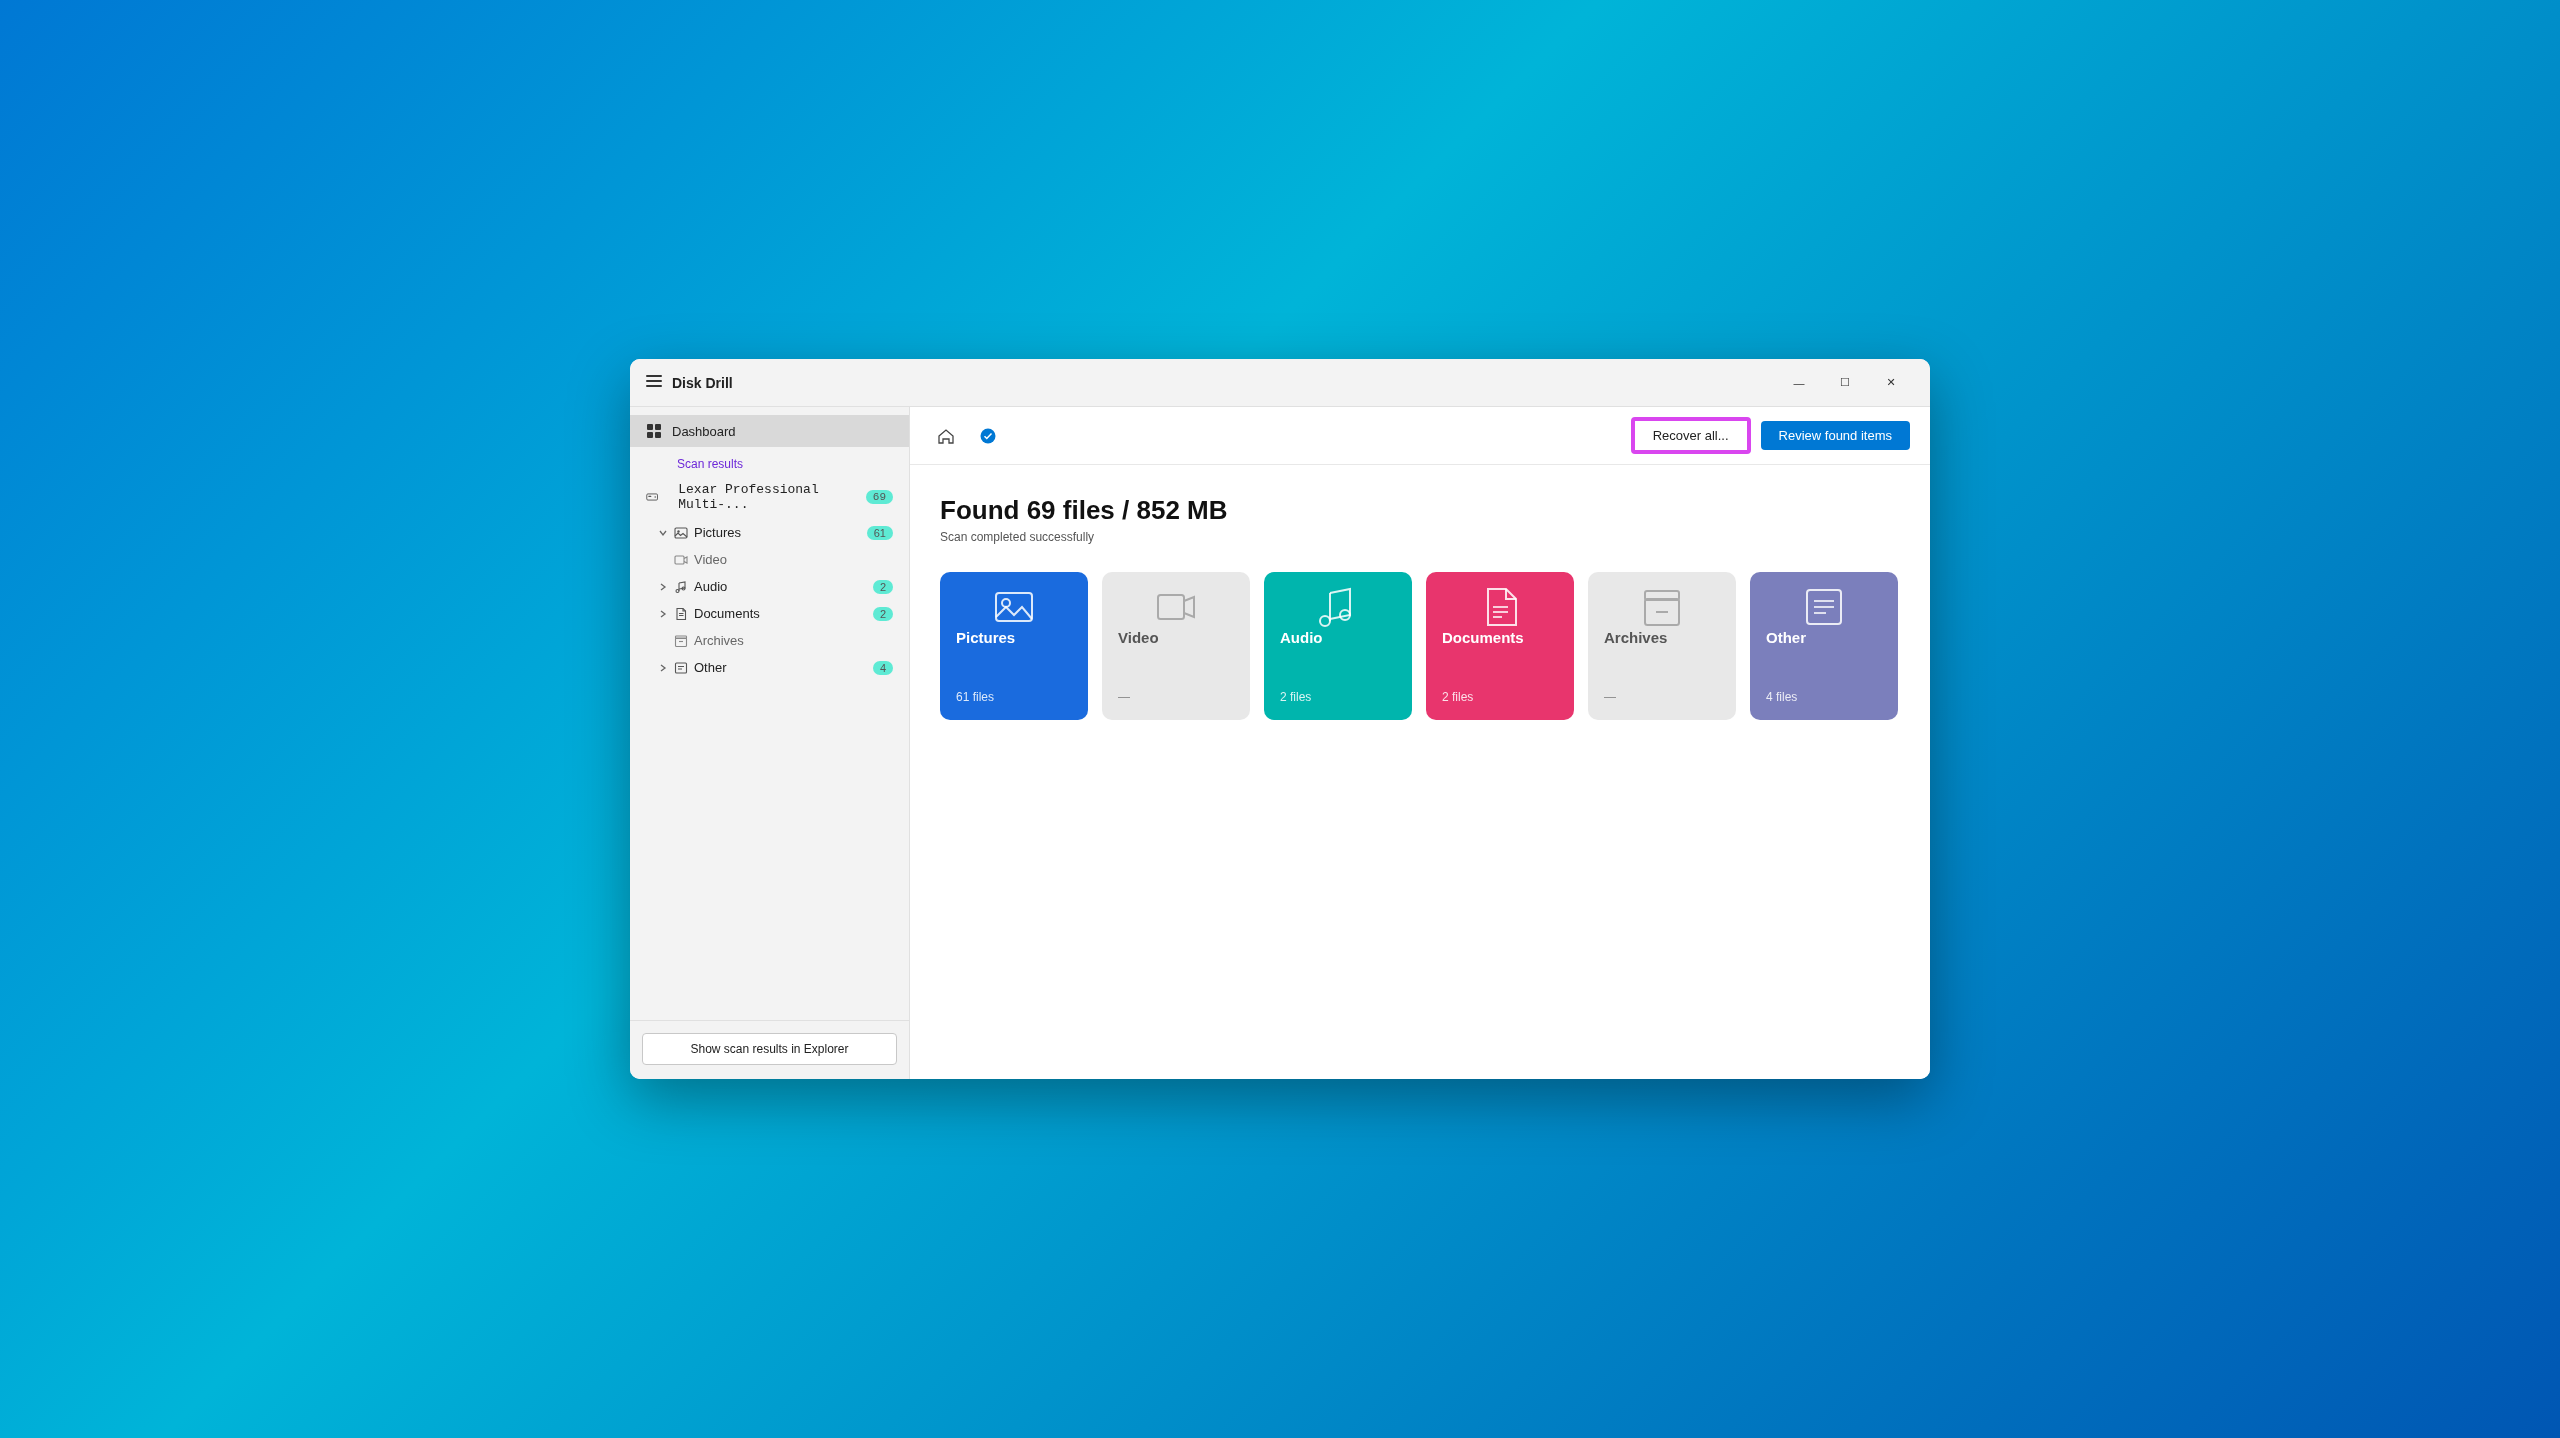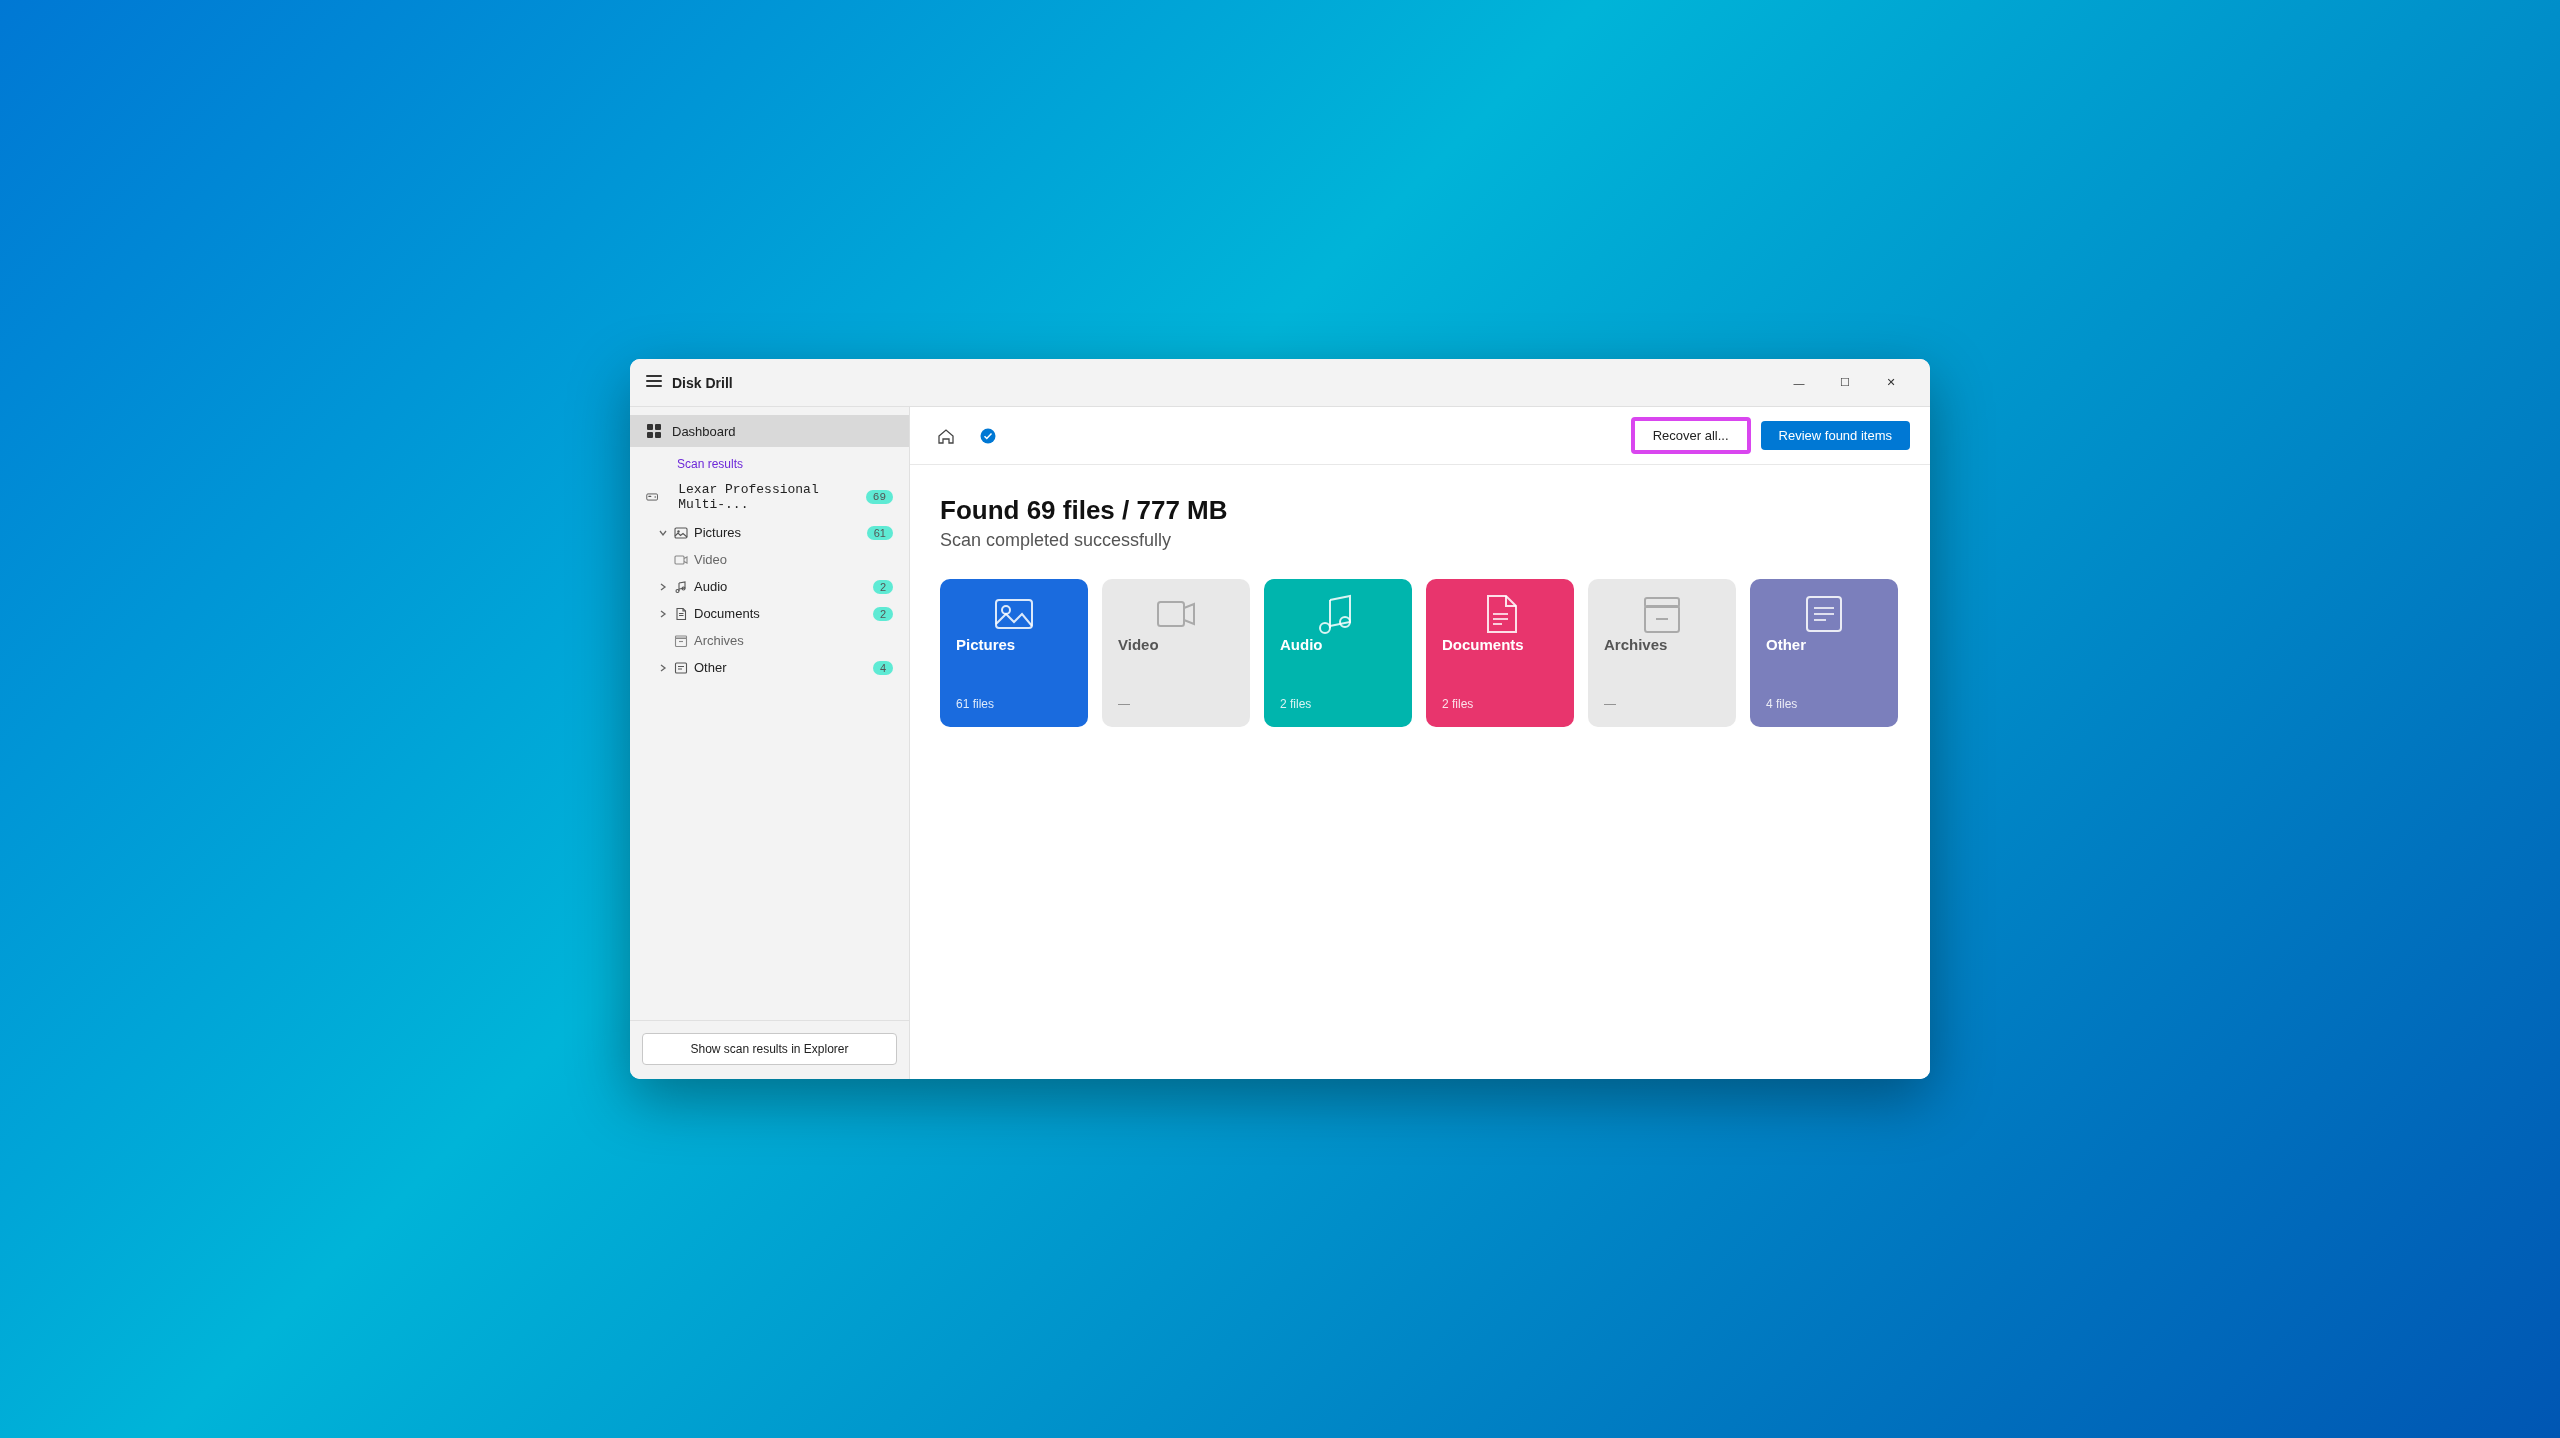--- a/index.html
+++ b/index.html
@@ -148,21 +148,21 @@
     }
 
     
     .main-area {
       flex: 1; padding: 30px 30px 20px 30px; overflow-y: auto;
     }
     .found-title {
       font-size: 26px; font-weight: 700; color: #111; margin-bottom: 4px;
     }
     .scan-status {
-      font-size: 18px; color: #555; margin-bottom: 28px;
+      font-size: 12px; color: #555; margin-bottom: 28px;
     }
     .category-grid {
       display: flex; gap: 14px; flex-wrap: wrap;
     }
     .cat-card {
       width: 148px; height: 148px; border-radius: 10px;
       display: flex; flex-direction: column; align-items: flex-start;
       justify-content: flex-end; padding: 16px; cursor: pointer;
       transition: filter 0.15s; flex-shrink: 0;
     }
@@ -324,21 +324,21 @@
             <polyline points="5.5,9.2 7.8,11.5 12.5,6.5" stroke="white" stroke-width="1.5" fill="none"></polyline>
           </svg>
         </button>
         <div class="toolbar-right">
           <button class="recover-all-btn">Recover all...</button>
           <button class="review-btn">Review found items</button>
         </div>
       </div>
 
       <div class="main-area">
-        <h1 class="found-title">Found 69 files / 777 MB</h1>
+        <h1 class="found-title">Found 69 files / 852 MB</h1>
         <p class="scan-status">Scan completed successfully</p>
 
         <div class="category-grid">
 
           <div class="cat-card pictures">
             <div class="cat-icon-area">
               <svg width="44" height="44" viewBox="0 0 44 44" fill="none">
                 <rect x="4" y="8" width="36" height="28" rx="3" fill="none" stroke="rgba(255,255,255,0.85)" stroke-width="2"></rect>
                 <circle cx="14" cy="18" r="4" fill="none" stroke="rgba(255,255,255,0.85)" stroke-width="2"></circle>
                 <polyline points="4,32 14,22 22,30 30,22 40,34" stroke="rgba(255,255,255,0.85)" stroke-width="2" fill="none"></polyline>

